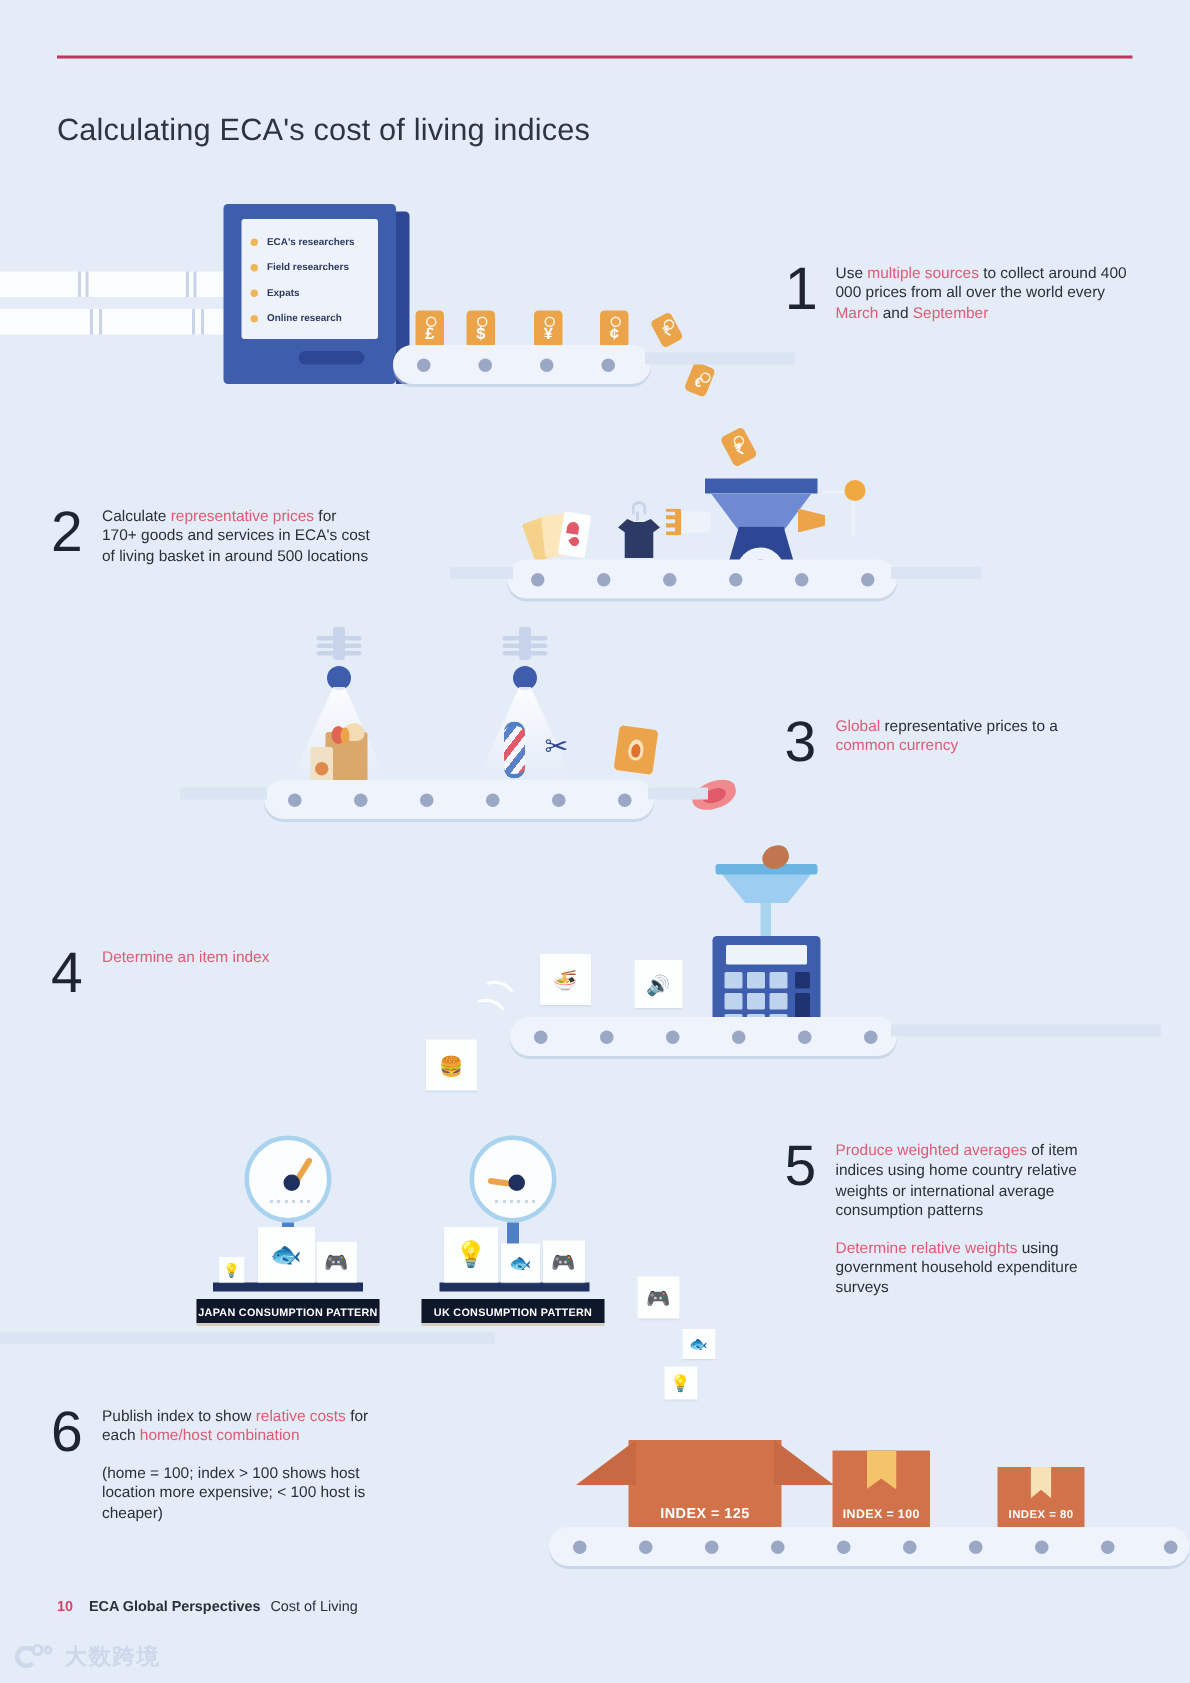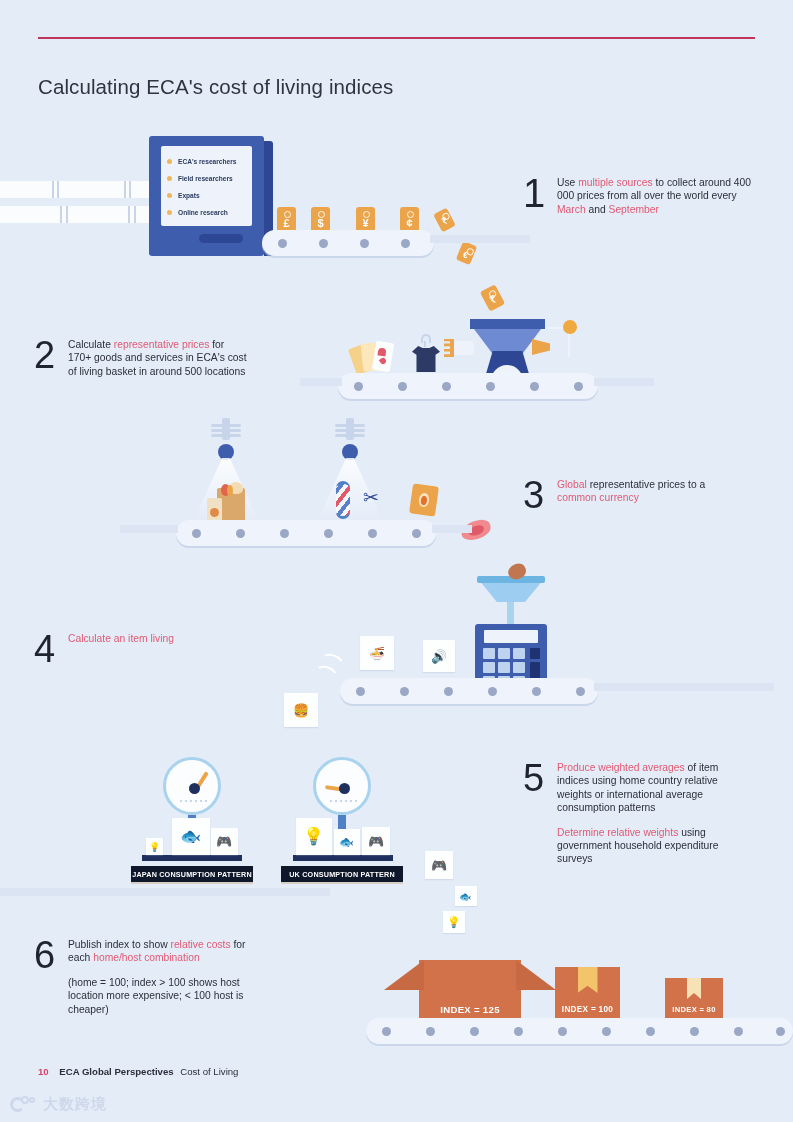--- a/index.html
+++ b/index.html
@@ -544,21 +544,21 @@
     <i class="roll" style="left:104px"></i>
       <i class="roll" style="left:148px"></i>
     <i class="roll" style="left:192px"></i>
       <i class="roll" style="left:236px"></i>
   </div>
   <div class="belt-track" style="left:594px;top:683px;width:180px;height:8px;"></div>
 
   <div class="step" id="step4">
     <div class="num">4</div>
     <div class="body" style="width:230px;">
-      <div class="hl">Calculate an item living</div>
+      <div class="hl">Determine an item index</div>
     </div>
   </div>
 
   <div class="gauge" style="left:163px;top:757px;">
     <div class="dial">
       <div class="ticks"></div>
       <div class="needle" style="transform:rotate(-58deg);"></div>
       <div class="hub"></div>
     </div>
     <div class="post"></div>

